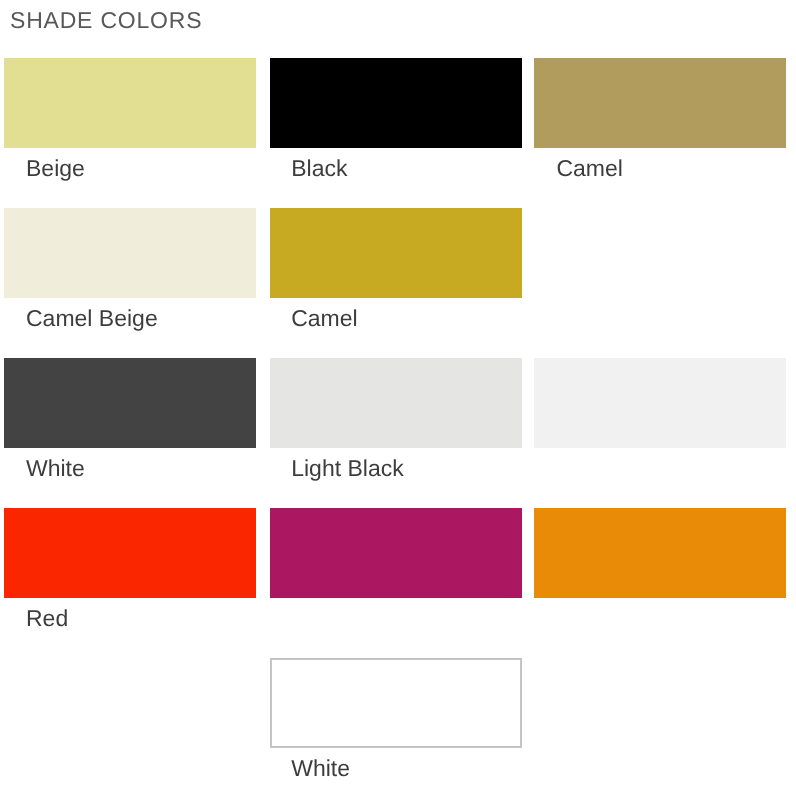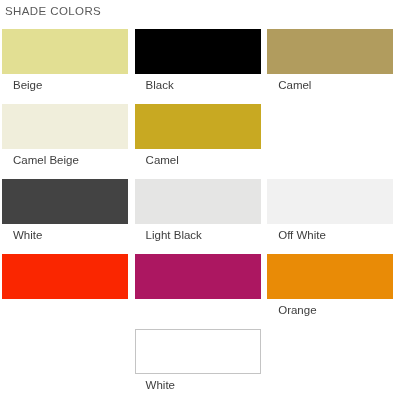--- a/index.html
+++ b/index.html
@@ -105,33 +105,32 @@
         <div class="cell">
           <div class="swatch" style="background: rgb(67, 67, 67);"></div>
           <div class="swatch-label">White</div>
         </div>
         <div class="cell">
           <div class="swatch" style="background: rgb(229, 229, 228);"></div>
           <div class="swatch-label">Light Black</div>
         </div>
         <div class="cell">
           <div class="swatch" style="background: rgb(241, 241, 241);"></div>
-          <div class="swatch-label">Off White</div>
         </div>
       </div>
       <div class="row">
         <div class="cell">
           <div class="swatch" style="background: rgb(250, 38, 0);"></div>
+          <div class="swatch-label">Red</div>
         </div>
         <div class="cell">
           <div class="swatch" style="background: rgb(172, 23, 97);"></div>
         </div>
         <div class="cell">
           <div class="swatch" style="background: rgb(233, 139, 6);"></div>
-          <div class="swatch-label">Orange</div>
         </div>
       </div>
       <div class="row">
         <div class="cell empty-cell">
           <div class="swatch"></div>
           <div class="swatch-label"></div>
         </div>
         <div class="cell">
           <div class="swatch bordered" style="background: rgb(255, 255, 255);"></div>
           <div class="swatch-label">White</div>

